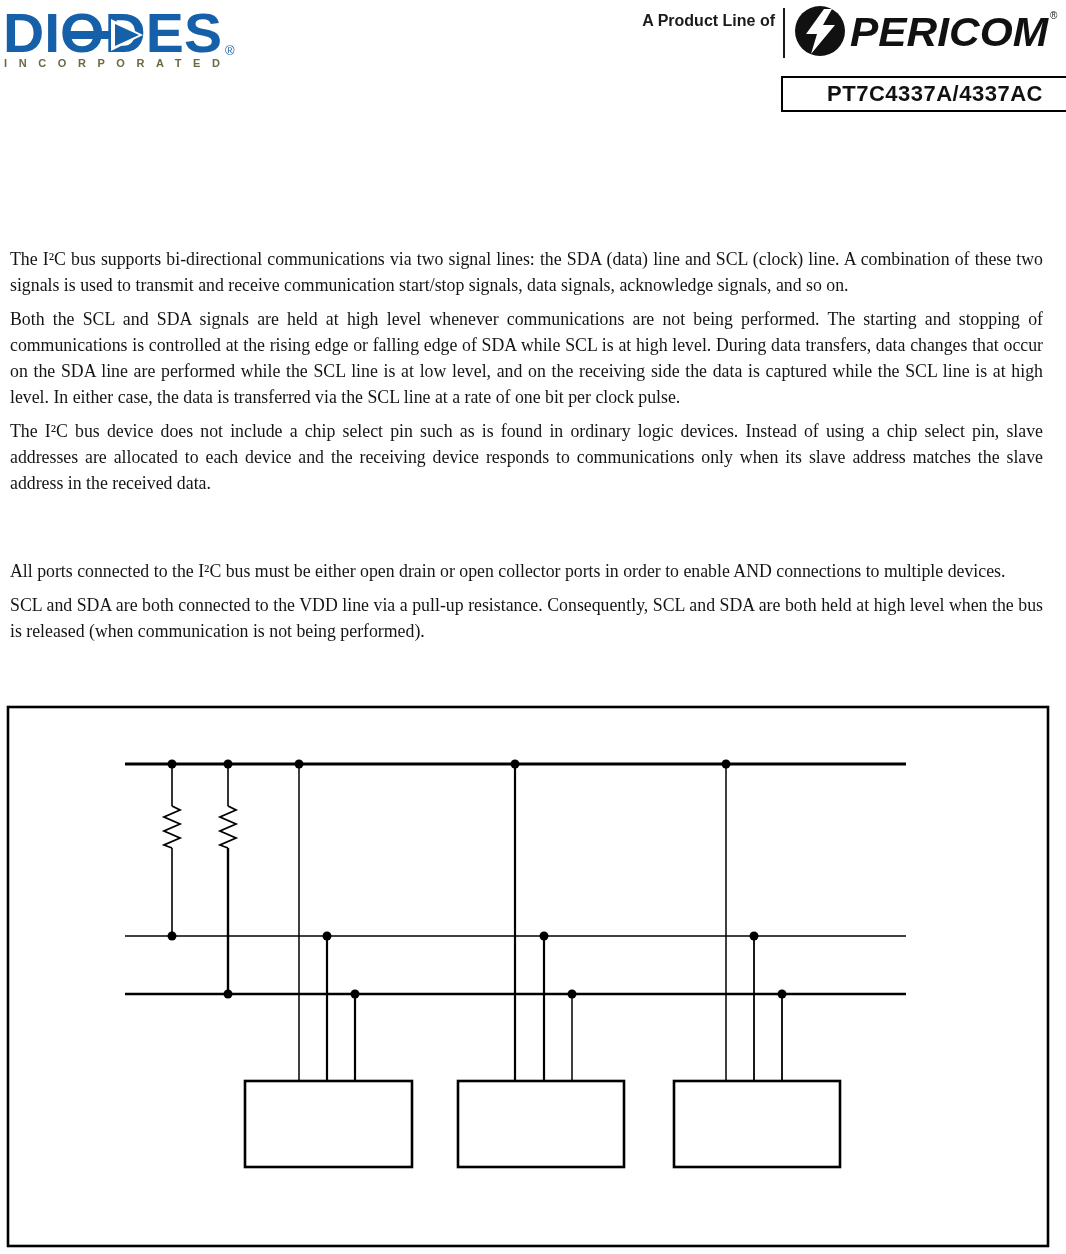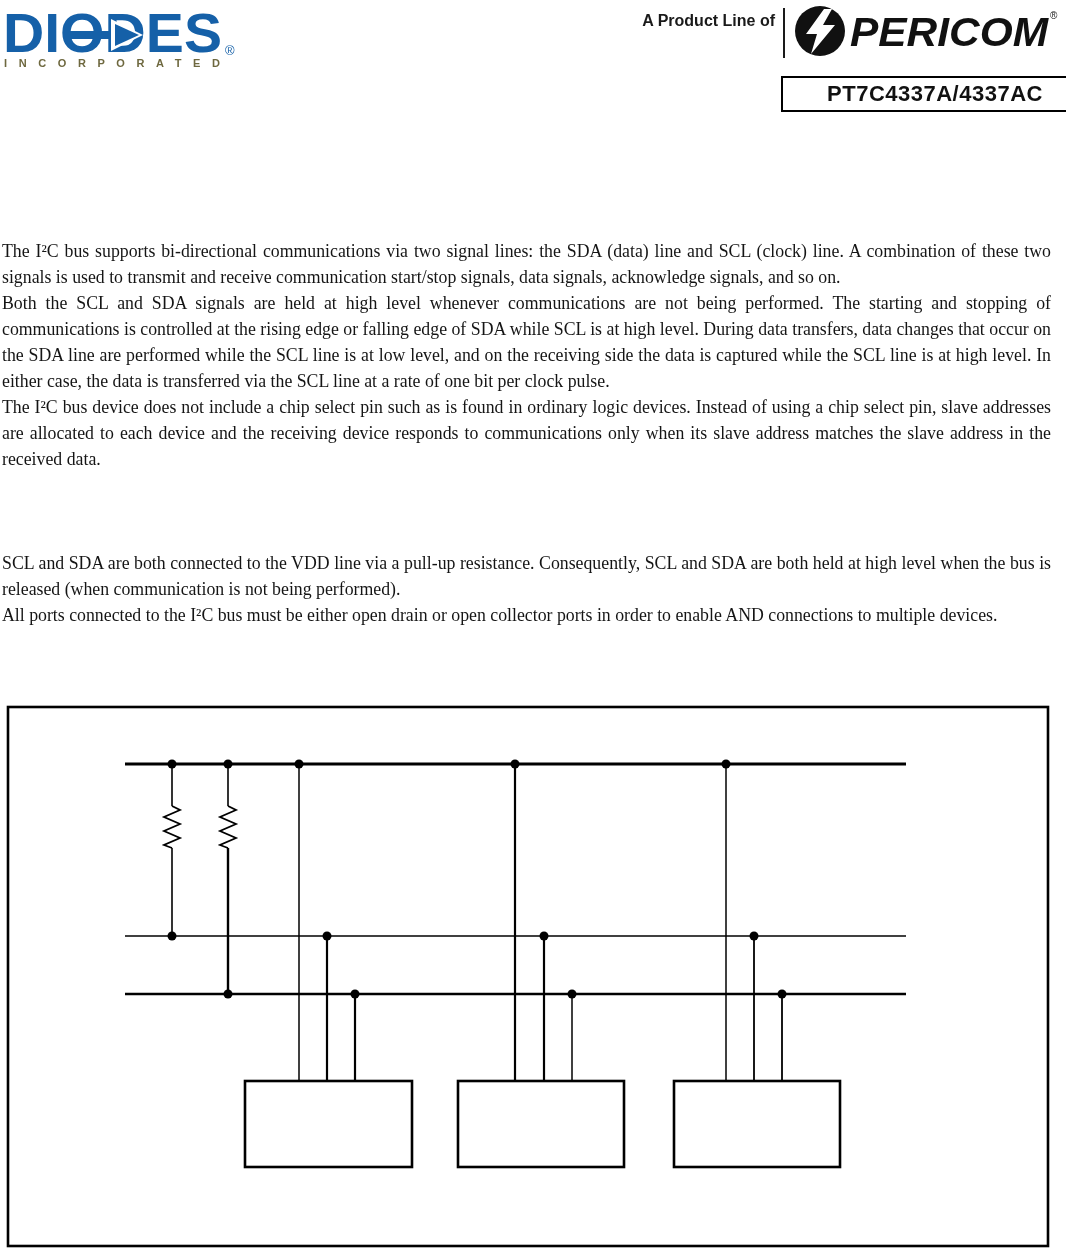--- a/index.html
+++ b/index.html
@@ -31,21 +31,21 @@
     letter-spacing:0.5px;
   }
   
   .bodytext{
     position:absolute;left:2px;width:1049px;
     font-size:17.8px;line-height:26px;
     text-align:justify;
   }
   .block1{top:238px;}
   .block2{top:550px;}
-  .bodytext p{margin:0;padding:0;}
+  .bodytext p{margin:8px;padding:0;}
   
   .diagram-svg{position:absolute;left:0;top:0;width:1066px;height:1254px;}
 </style>
 </head>
 <body>
 
 <div class="page">
 
   <svg class="diodes-logo" viewBox="0 0 240 66" xmlns="http://www.w3.org/2000/svg">
     <text x="0" y="47" font-family="Liberation Sans, sans-serif" font-weight="bold" font-size="56" fill="#1560a8" textLength="219" lengthAdjust="spacingAndGlyphs">DIODES</text>
@@ -78,22 +78,22 @@
     <span>PT7C4337A/4337AC</span>
   </div>
 
   <div class="bodytext block1">
     <p>The I²C bus supports bi-directional communications via two signal lines: the SDA (data) line and SCL (clock) line. A combination of these two signals is used to transmit and receive communication start/stop signals, data signals, acknowledge signals, and so on.</p>
     <p>Both the SCL and SDA signals are held at high level whenever communications are not being performed. The starting and stopping of communications is controlled at the rising edge or falling edge of SDA while SCL is at high level. During data transfers, data changes that occur on the SDA line are performed while the SCL line is at low level, and on the receiving side the data is captured while the SCL line is at high level. In either case, the data is transferred via the SCL line at a rate of one bit per clock pulse.</p>
     <p>The I²C bus device does not include a chip select pin such as is found in ordinary logic devices. Instead of using a chip select pin, slave addresses are allocated to each device and the receiving device responds to communications only when its slave address matches the slave address in the received data.</p>
   </div>
 
   <div class="bodytext block2">
+    <p>All ports connected to the I²C bus must be either open drain or open collector ports in order to enable AND connections to multiple devices.</p>
     <p>SCL and SDA are both connected to the VDD line via a pull-up resistance. Consequently, SCL and SDA are both held at high level when the bus is released (when communication is not being performed).</p>
-    <p>All ports connected to the I²C bus must be either open drain or open collector ports in order to enable AND connections to multiple devices.</p>
   </div>
 
   <svg class="diagram-svg" viewBox="0 0 1066 1254" xmlns="http://www.w3.org/2000/svg">
 
     <rect x="8" y="707" width="1040" height="539" fill="none" stroke="#000" stroke-width="2.6"></rect>
 
     <line x1="125" y1="764" x2="906" y2="764" stroke="#000" stroke-width="3"></line>
     <line x1="125" y1="936" x2="906" y2="936" stroke="#000" stroke-width="1.5"></line>
     <line x1="125" y1="994" x2="906" y2="994" stroke="#000" stroke-width="2.4"></line>
 

